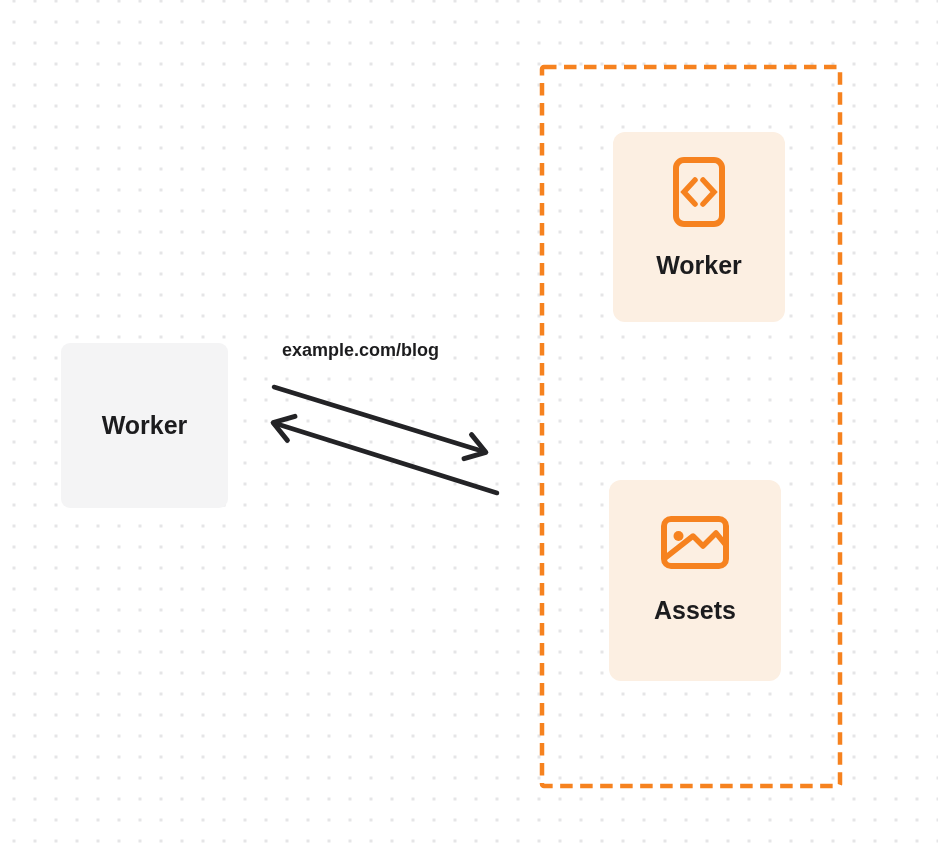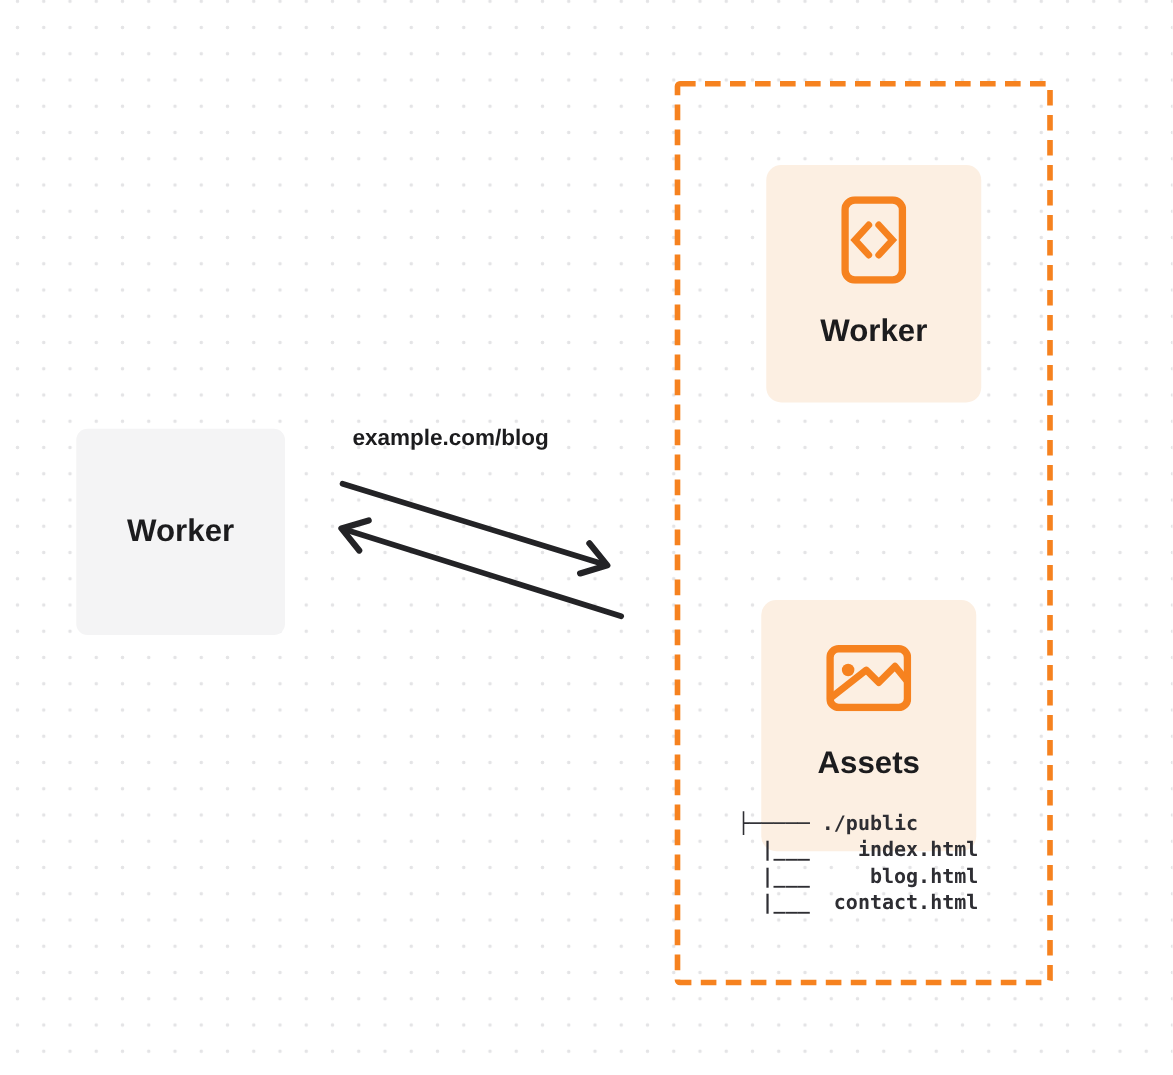--- a/index.html
+++ b/index.html
@@ -116,18 +116,14 @@
 
   <div class="card card-assets">
     <svg width="68" height="53" viewBox="0 0 68 53">
       <rect class="accent-stroke" x="3" y="3" width="62" height="47" rx="7" fill="none" stroke-width="6"></rect>
       <circle class="accent-fill" cx="17.5" cy="20" r="5"></circle>
       <polyline class="accent-stroke" points="4,42 32,20 42,30 55,17 64,28" fill="none" stroke-width="5.5" stroke-linecap="round" stroke-linejoin="round"></polyline>
     </svg>
     <span class="label">Assets</span>
   </div>
 
-  <pre class="file-tree">├───── ./public
-  |___    index.html
-  |___     blog.html
-  |___  contact.html</pre>
 
 </div>
 
 </body></html>

